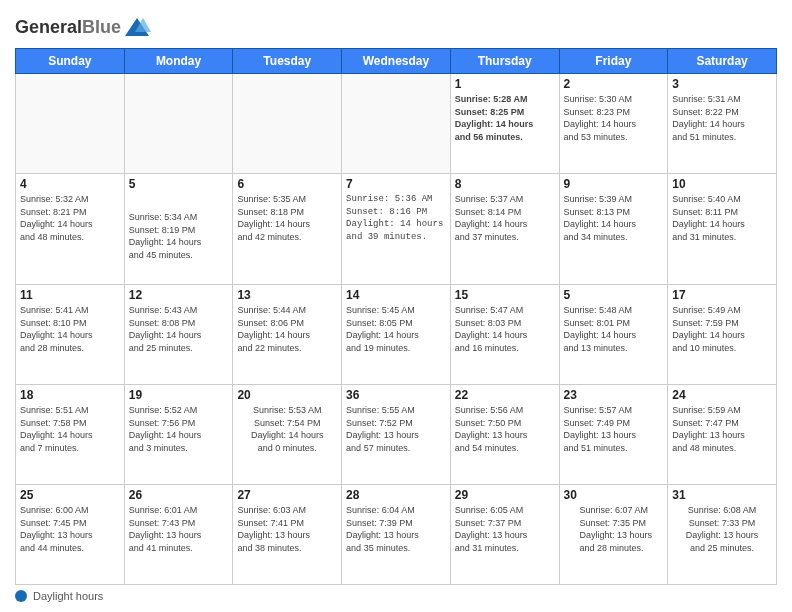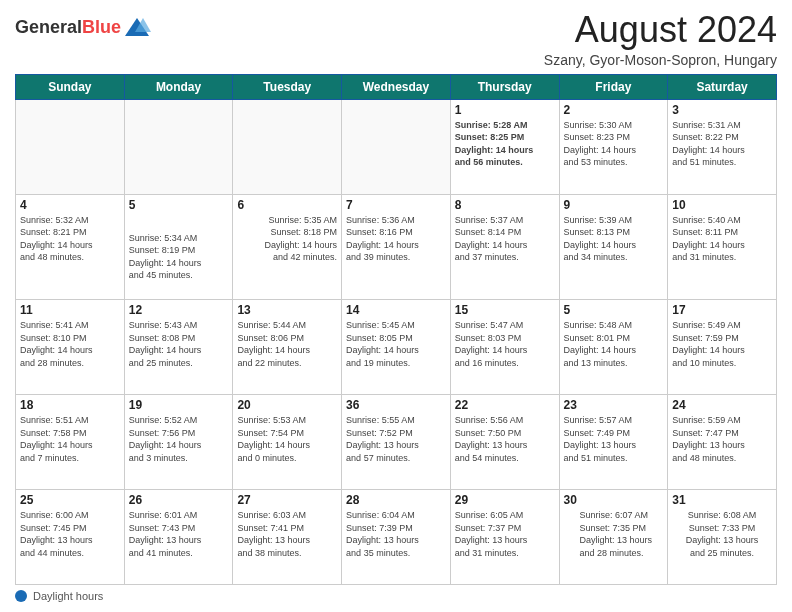--- a/index.html
+++ b/index.html
@@ -34,21 +34,21 @@
       line-height: 1.1;
     }
     .logo-general {
       font-size: 18px;
       font-weight: bold;
       color: #333;
     }
     .logo-blue {
       font-size: 18px;
       font-weight: bold;
-      color: #ef4444;
+      color: #737373;
     }
     .logo-icon {
       width: 28px;
       height: 28px;
       margin-left: 2px;
     }
     .title-block {
       text-align: right;
     }
     .month-year {
@@ -63,21 +63,21 @@
       margin-top: 2px;
     }
     .calendar {
       flex: 1;
       border: 1px solid #ccc;
       border-collapse: collapse;
       width: 100%;
       table-layout: fixed;
     }
     .calendar th {
-      background-color: #0f766e;
+      background-color: #3b82f6;
       color: #fff;
       font-size: 12px;
       font-weight: bold;
       padding: 5px 4px;
       text-align: center;
       border: 1px solid #1558a0;
     }
     .calendar td {
       border: 1px solid #ccc;
       vertical-align: top;
@@ -126,24 +126,20 @@
     <div class="logo">
       <div class="logo-text">
         <span class="logo-general">General</span>
         <span class="logo-blue">Blue</span>
       </div>
       <svg class="logo-icon" viewBox="0 0 28 28">
         <polygon points="14,4 26,22 2,22" fill="#1a6bb5"></polygon>
         <polygon points="20,4 28,18 12,18" fill="#5aaae0" opacity="0.7"></polygon>
       </svg>
     </div>
-    <div class="title-block">
-      <div class="month-year">August 2024</div>
-      <div class="location">Szany, Gyor-Moson-Sopron, Hungary</div>
-    </div>
   </div>
 
   <table class="calendar">
     <thead>
       <tr>
 
       <th>Sunday</th>
           <th>Monday</th>
           <th>Tuesday</th>
           <th>Wednesday</th>
@@ -190,28 +186,28 @@
           </td>
           <td>
             <span class="day-num">5</span>
             <div class="day-info" style="white-space: pre-line; margin-top: 20px;">Sunrise: 5:34 AM
 Sunset: 8:19 PM
 Daylight: 14 hours
 and 45 minutes.</div>
           </td>
           <td>
             <span class="day-num">6</span>
-            <div class="day-info" style="white-space: pre-line; text-align: right;">Sunrise: 5:35 AM
+            <div class="day-info" style="white-space: pre-line;">Sunrise: 5:35 AM
 Sunset: 8:18 PM
 Daylight: 14 hours
 and 42 minutes.</div>
           </td>
           <td>
             <span class="day-num">7</span>
-            <div class="day-info" style="white-space: pre-line;">Sunrise: 5:36 AM
+            <div class="day-info" style="white-space: pre-line; font-family: Liberation Mono, monospace;">Sunrise: 5:36 AM
 Sunset: 8:16 PM
 Daylight: 14 hours
 and 39 minutes.</div>
           </td>
           <td>
             <span class="day-num">8</span>
             <div class="day-info" style="white-space: pre-line;">Sunrise: 5:37 AM
 Sunset: 8:14 PM
 Daylight: 14 hours
 and 37 minutes.</div>
@@ -292,21 +288,21 @@
           </td>
           <td>
             <span class="day-num">19</span>
             <div class="day-info" style="white-space: pre-line;">Sunrise: 5:52 AM
 Sunset: 7:56 PM
 Daylight: 14 hours
 and 3 minutes.</div>
           </td>
           <td>
             <span class="day-num">20</span>
-            <div class="day-info" style="white-space: pre-line;">Sunrise: 5:53 AM
+            <div class="day-info" style="white-space: pre-line; text-align: center;">Sunrise: 5:53 AM
 Sunset: 7:54 PM
 Daylight: 14 hours
 and 0 minutes.</div>
           </td>
           <td>
             <span class="day-num">36</span>
             <div class="day-info" style="white-space: pre-line;">Sunrise: 5:55 AM
 Sunset: 7:52 PM
 Daylight: 13 hours
 and 57 minutes.</div>

